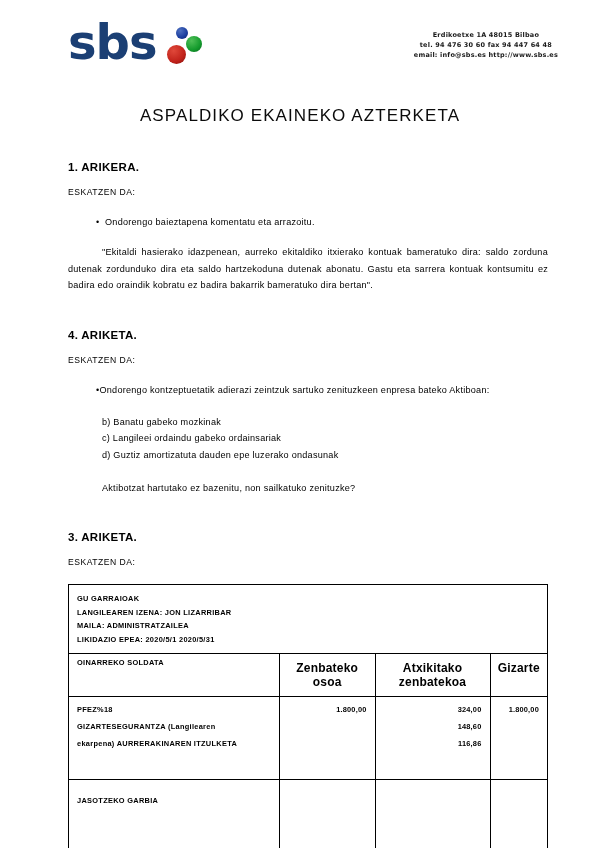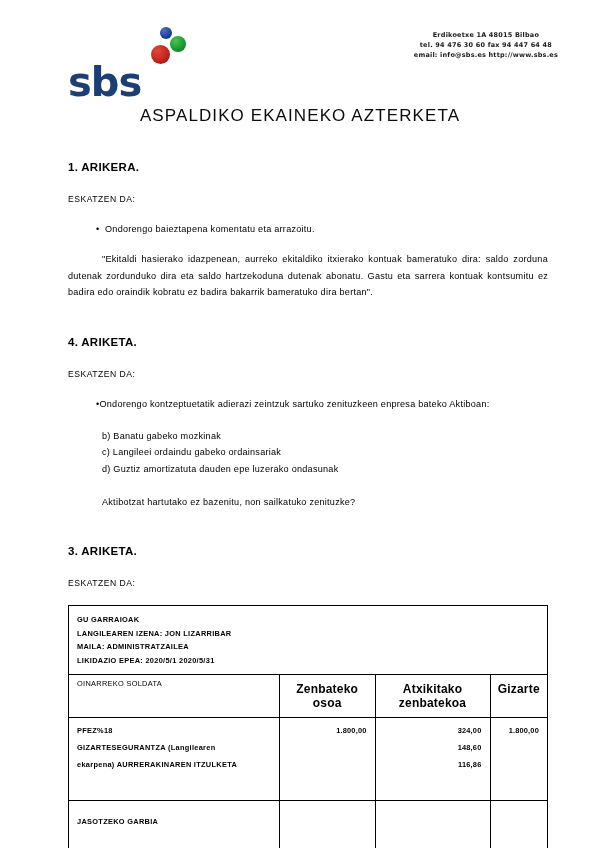--- a/index.html
+++ b/index.html
@@ -35,25 +35,24 @@
   .logo-block {
     display: flex;
     align-items: flex-start;
     position: relative;
     width: 190px;
     height: 56px;
   }
   .logo-text {
     font-family: "DejaVu Sans", sans-serif;
     font-weight: bold;
-    font-size: 40px;
+    font-size: 48px;
     letter-spacing: -1px;
     color: #1b3f74;
     line-height: 40px;
-    margin-top: 40px;
   }
   .logo-spheres {
     position: relative;
     width: 46px;
     height: 50px;
     margin-left: 2px;
     margin-top: 2px;
   }
   .sphere {
     position: absolute;
@@ -104,21 +103,21 @@
     letter-spacing: 0.25px;
   }
   .section-heading {
     font-weight: bold;
     font-size: 11.5px;
     letter-spacing: 0.3px;
     margin-top: 34px;
     margin-bottom: 0;
   }
   .eskatzen {
-    margin-top: 17px;
+    margin-top: 10px;
     font-size: 8.6px;
     letter-spacing: 0.5px;
   }
   .bullet-line {
     margin-top: 15px;
     padding-left: 28px;
     text-indent: 0;
   }
   .bullet-line .dot {
     display: inline-block;
@@ -171,21 +170,21 @@
   }
   .col-head {
     font-weight: bold;
     font-size: 12px;
     text-align: center;
     letter-spacing: 0.2px;
     padding-top: 7px !important;
     padding-bottom: 7px !important;
   }
   .head-left {
-    font-weight: normal;
+    font-weight: bold;
     font-size: 7.4px;
     text-align: left;
     letter-spacing: 0.3px;
     padding-left: 8px !important;
   }
   .body-left {
     font-weight: bold;
     letter-spacing: 0.3px;
     line-height: 17px;
     padding-left: 8px !important;

